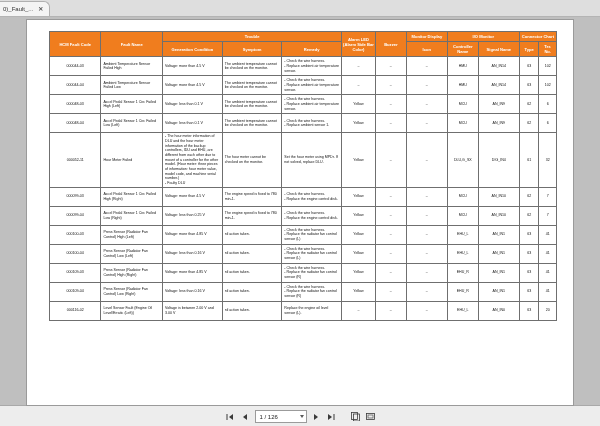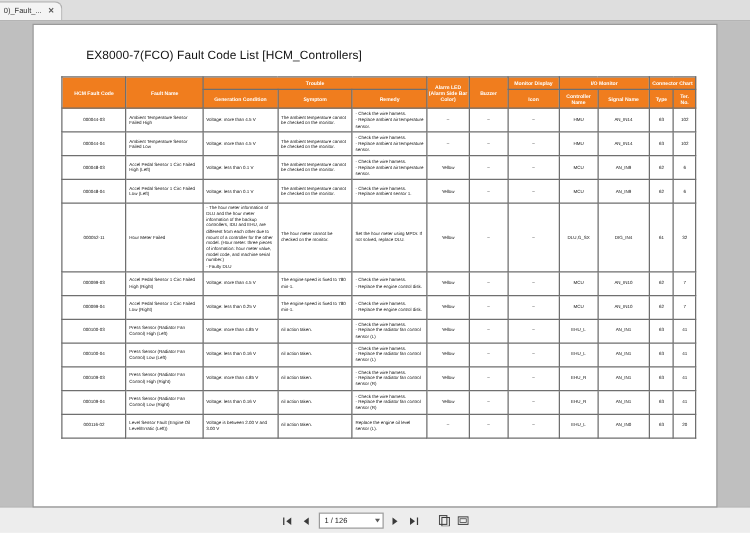--- a/index.html
+++ b/index.html
@@ -160,21 +160,20 @@
       <span class="tab-label">0)_Fault_...</span>
       <span class="tab-close">✕</span>
     </div>
   </div>
 
   <div class="viewer">
     <div class="scroll-left"></div>
 
     <div class="page">
 
-      <div class="page-title">EX8000-7(FCO) Fault Code List [HCM_Controllers]</div>
 
       <table class="fc">
         <colgroup>
           <col style="width:50px">
           <col style="width:60px">
           <col style="width:58px">
           <col style="width:58px">
           <col style="width:58px">
           <col style="width:33px">
           <col style="width:30px">

